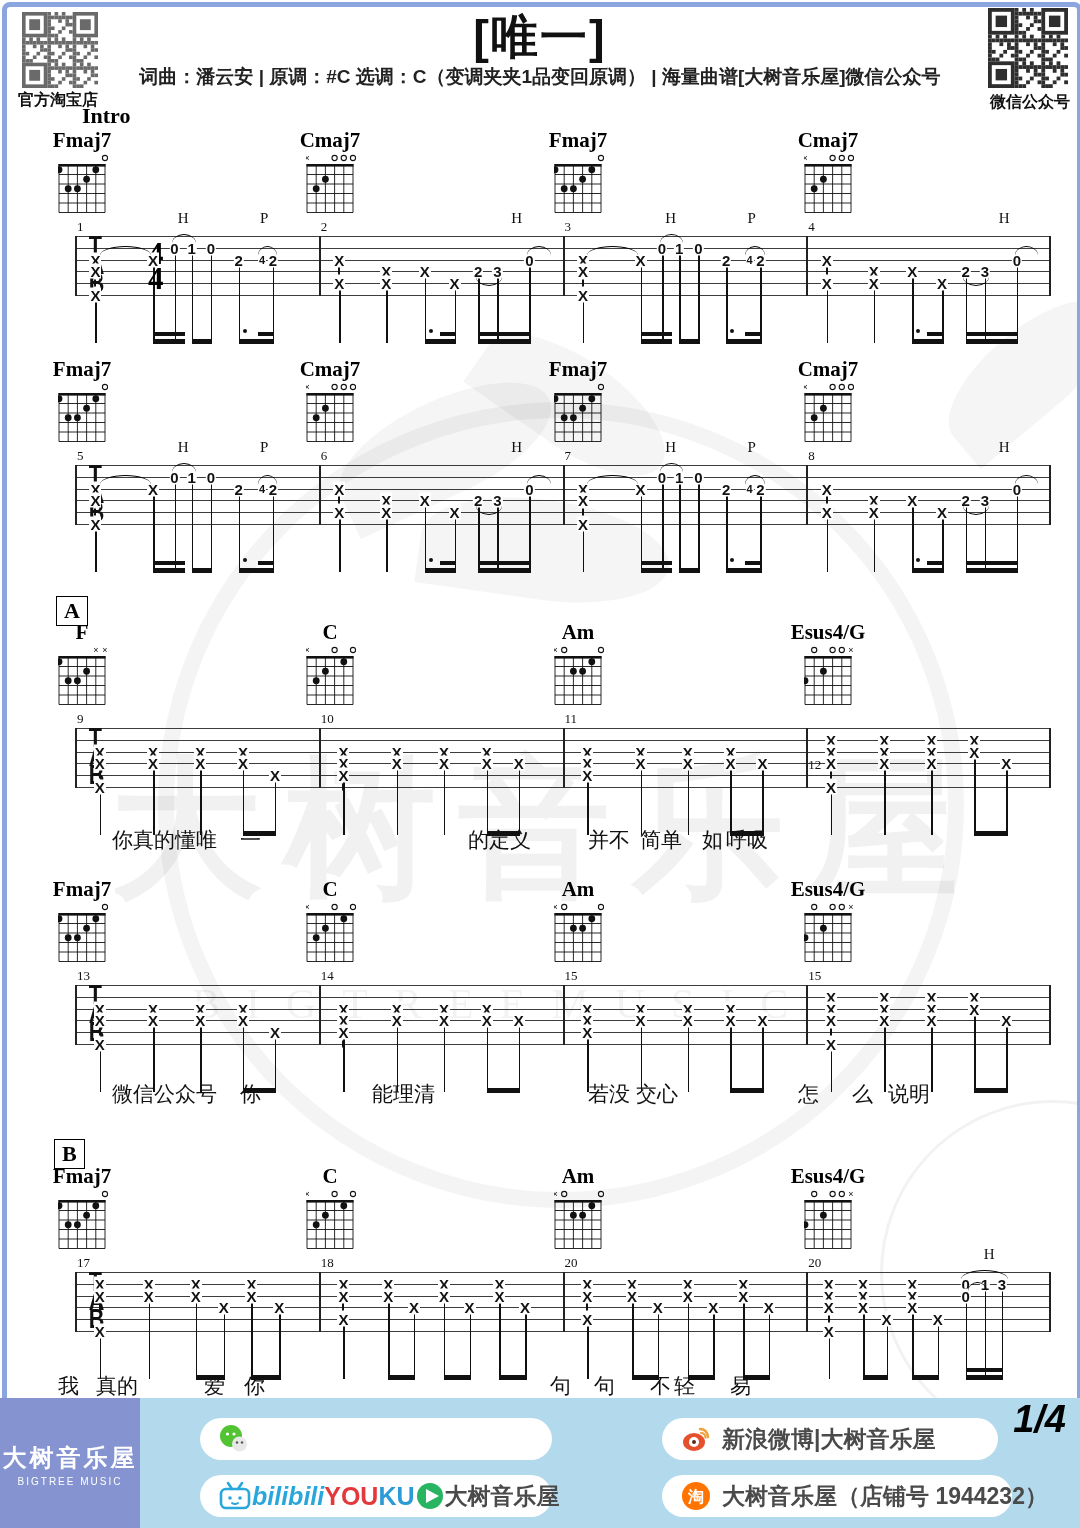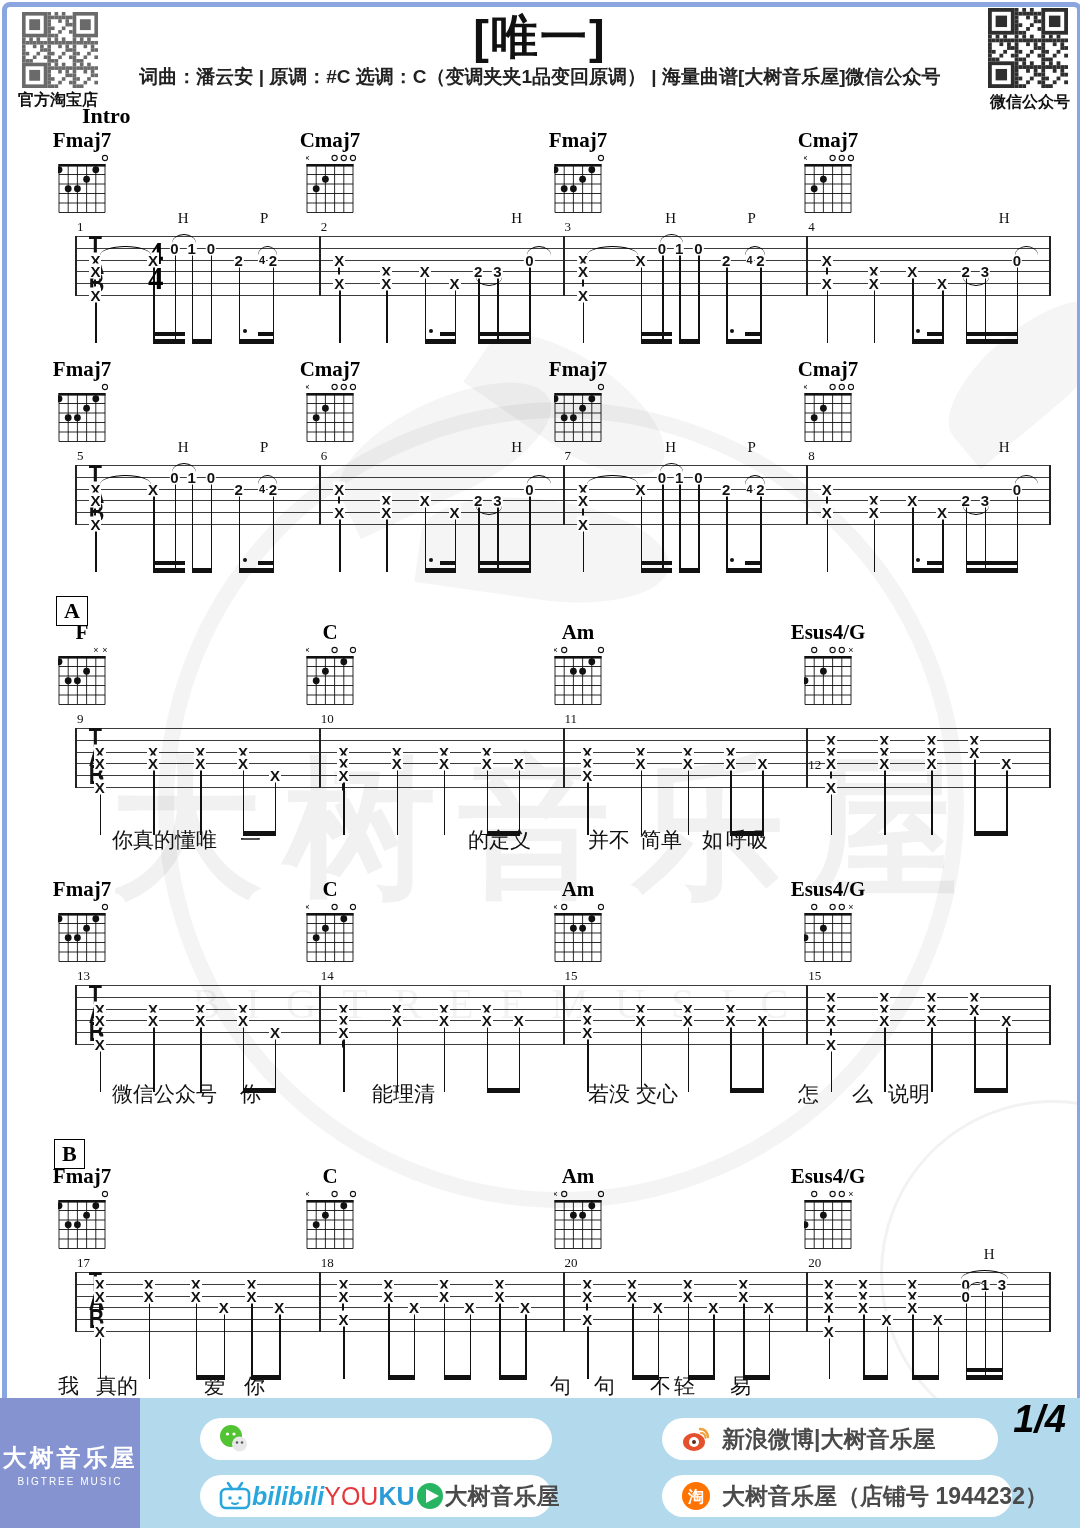--- a/index.html
+++ b/index.html
@@ -48,21 +48,21 @@
   
   #footer{position:absolute;left:0;top:1398px;width:1080px;height:130px;background:var(--footer_bg,#b2d9ec);z-index:6;}
   #brand{position:absolute;left:0;top:0;width:140px;height:130px;background:var(--brand_bg,#8594d1);
          color:#fff;text-align:center;}
   #brand .cn{margin-top:44px;font-size:24px;font-weight:bold;letter-spacing:3px;}
   #brand .en{font-size:10px;letter-spacing:2px;margin-top:2px;}
   .pill{position:absolute;height:42px;background:#fff;border-radius:21px;display:flex;align-items:center;
         padding:0 18px;gap:10px;box-sizing:border-box;}
   .pill .ptext{font-size:23px;font-weight:bold;color:#4a4a4a;white-space:nowrap;}
   .pill .bili{font-size:25px;font-weight:bold;color:var(--bilibili_blue,#29a7dd);font-style:italic;}
-  .pill .ykr{font-size:25px;font-weight:400;color:var(--youku_red,#e4393c);}
+  .pill .ykr{font-size:25px;font-weight:700;color:var(--youku_red,#e4393c);}
   .pill .ykb{font-size:25px;font-weight:900;color:var(--youku_blue,#2a9bd6);}
   #pagenum{position:absolute;right:14px;top:0px;font-size:38px;font-weight:bold;font-style:italic;color:#000;}
   .icn{flex:0 0 auto;}
 </style>
 </head>
 <body>
 
 <div id="page">
   <div id="frame"></div>
 

